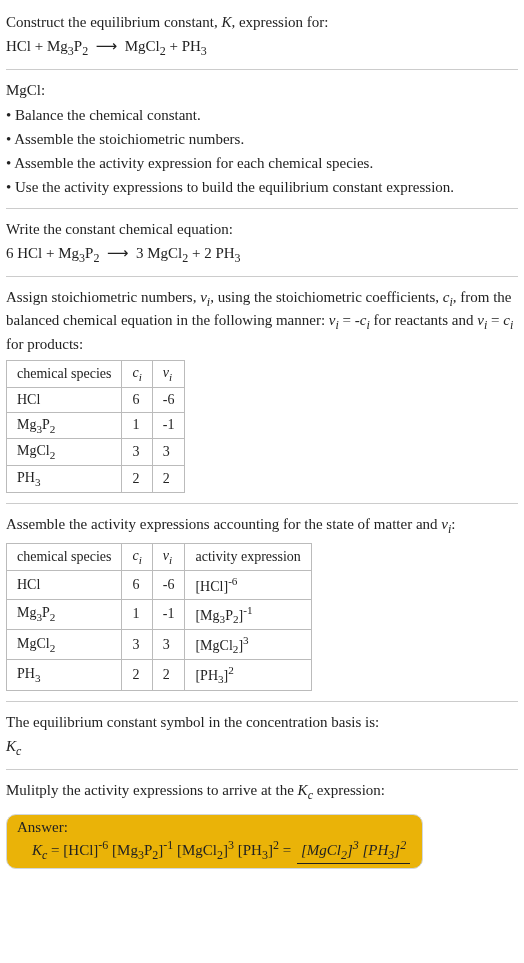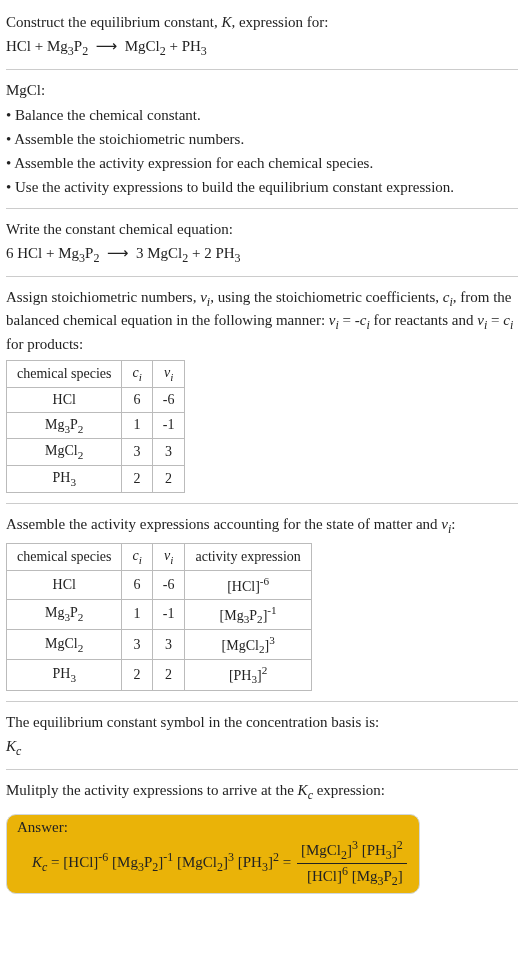--- a/index.html
+++ b/index.html
@@ -27,40 +27,41 @@
   .sub { vertical-align: sub; font-size: 0.8em; }
   .sup { vertical-align: super; font-size: 0.8em; }
   table.data {
     border-collapse: collapse;
     margin: 6px 0;
     font-size: 14px;
   }
   table.data th, table.data td {
     border: 1px solid #bbb;
     padding: 4px 10px;
-    text-align: center;
+    text-align: left;
     font-weight: normal;
   }
   table.data th {
     background: #fff;
   }
   .answer-box {
     background: #eab308;
     border: 1px solid #d0d7de;
     border-radius: 10px;
     padding: 4px 10px;
     margin-top: 6px;
     display: inline-block;
   }
   .ital { font-style: italic; }
   .frac {
     display: inline-block;
-    text-align: right;
+    text-align: left;
     vertical-align: middle;
     margin: 0 2px;
+    font-style: italic;
   }
   .frac .num {
     display: block;
     border-bottom: 1px solid #222;
     padding: 0 4px;
   }
   .frac .den {
     display: block;
     padding: 0 4px;
   }
@@ -193,20 +194,19 @@
   <div style="margin-top:2px;">
     <span class="nowrap">
       &nbsp;&nbsp;&nbsp;&nbsp;<span class="ital">K<span class="sub">c</span></span>
       = [HCl]<span class="sup">-6</span>
       [Mg<span class="sub">3</span>P<span class="sub">2</span>]<span class="sup">-1</span>
       [MgCl<span class="sub">2</span>]<span class="sup">3</span>
       [PH<span class="sub">3</span>]<span class="sup">2</span>
       =
       <span class="frac">
         <span class="num">[MgCl<span class="sub">2</span>]<span class="sup">3</span> [PH<span class="sub">3</span>]<span class="sup">2</span></span>
-        <span class="den">[HCl]<span class="sup">6</span> [Mg<span class="sub">3</span>P<span class="sub">2</span>]</span>
       </span>
     </span>
   </div>
 </div>
 
 
 
 
 </body></html>

